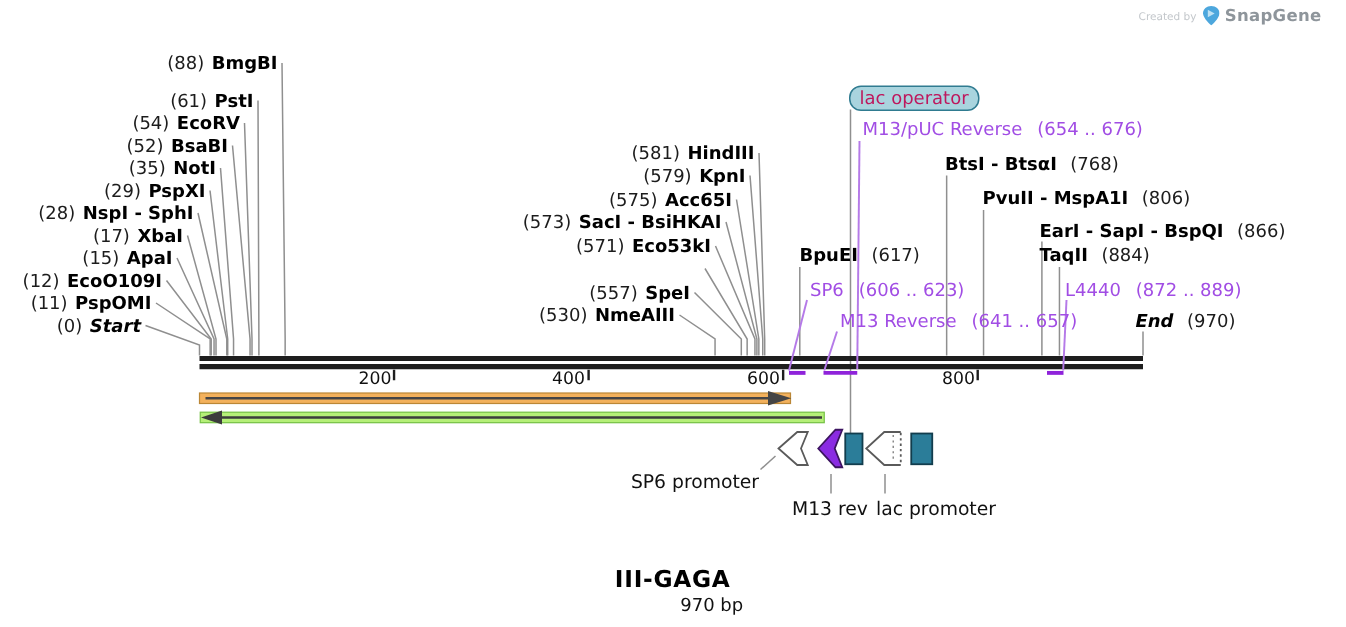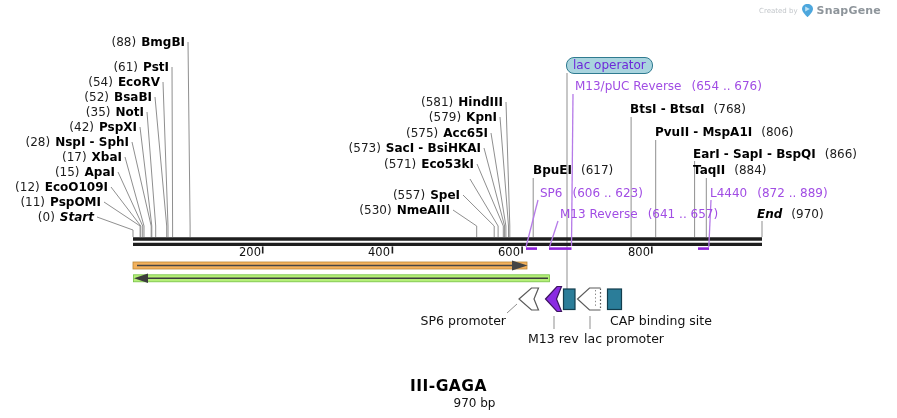--- a/index.html
+++ b/index.html
@@ -9,21 +9,21 @@
   .lbl{position:absolute;font-size:12px;line-height:14px;white-space:nowrap;color:#111;}
   .nm{font-weight:bold;color:#000;}
   .pos{font-weight:normal;color:#1c1c1c;}
   .gapL{margin-left:5px;}
   .gapR{margin-left:9px;}
   .it{font-style:italic;}
   .primer{color:#a14de4;}
   .primer .pnm{font-weight:normal;}
   .primer .prng{margin-left:10px;}
   .badge{position:absolute;background:#a9d4de;border:1px solid #2f7b90;border-radius:8px;
-         padding:0 6px;font-size:12px;line-height:15px;color:#6d28d9;white-space:nowrap;}
+         padding:0 6px;font-size:12px;line-height:15px;color:#be185d;white-space:nowrap;}
   .axis{position:absolute;font-size:11.5px;line-height:13px;color:#111;white-space:nowrap;}
   .feat{position:absolute;font-size:12.5px;line-height:15px;color:#111;white-space:nowrap;}
   .footer-title{position:absolute;left:0;top:377px;width:897px;text-align:center;
                 font-size:15.5px;font-weight:bold;color:#000;letter-spacing:.5px;}
   .footer-len{position:absolute;left:0;top:396px;width:877px;text-align:center;
               font-size:12px;color:#111;padding-left:36px;}
   .wm{position:absolute;top:4px;right:16px;display:flex;align-items:center;gap:4px;}
   .wm-pre{font-size:7px;color:#c3c7cb;}
   .wm-brand{font-size:11px;color:#8e959b;font-weight:600;letter-spacing:.2px;}
 </style>
@@ -139,21 +139,21 @@
       <path d="M3.2 2.5 L7.8 5 L3.2 7.5 Z" fill="#bfe2f4"></path>
     </svg>
     <span class="wm-brand">SnapGene</span>
   </div>
 
   <div class="lbl" style="top:35px;right:712px;"><span class="pos">(88)</span><span class="nm gapL">BmgBI</span></div>
   <div class="lbl" style="top:60px;right:728px;"><span class="pos">(61)</span><span class="nm gapL">PstI</span></div>
   <div class="lbl" style="top:75px;right:737px;"><span class="pos">(54)</span><span class="nm gapL">EcoRV</span></div>
   <div class="lbl" style="top:90px;right:745px;text-align:right;"><span class="pos">(52)</span><span class="nm gapL">BsaBI</span></div>
   <div class="lbl" style="top:105px;right:753px;"><span class="pos">(35)</span><span class="nm gapL">NotI</span></div>
-  <div class="lbl" style="top:120px;right:760px;"><span class="pos">(42)</span><span class="nm gapL">PspXI</span></div>
+  <div class="lbl" style="top:120px;right:760px;"><span class="pos">(29)</span><span class="nm gapL">PspXI</span></div>
   <div class="lbl" style="top:135px;right:768px;"><span class="pos">(28)</span><span class="nm gapL">NspI - SphI</span></div>
   <div class="lbl" style="top:150px;right:775px;"><span class="pos">(17)</span><span class="nm gapL">XbaI</span></div>
   <div class="lbl" style="top:165px;right:782px;"><span class="pos">(15)</span><span class="nm gapL">ApaI</span></div>
   <div class="lbl" style="top:180px;right:789px;"><span class="pos">(12)</span><span class="nm gapL">EcoO109I</span></div>
   <div class="lbl" style="top:195px;right:796px;"><span class="pos">(11)</span><span class="nm gapL">PspOMI</span></div>
   <div class="lbl" style="top:210px;right:803px;"><span class="pos">(0)</span><span class="nm gapL it">Start</span></div>
 
   <div class="lbl" style="top:95px;right:394px;"><span class="pos">(581)</span><span class="nm gapL">HindIII</span></div>
   <div class="lbl" style="top:110px;right:400px;"><span class="pos">(579)</span><span class="nm gapL">KpnI</span></div>
   <div class="lbl" style="top:126px;right:409px;"><span class="pos">(575)</span><span class="nm gapL">Acc65I</span></div>
@@ -179,18 +179,17 @@
   <div class="lbl" style="left:757px;top:207px;"><span class="nm it">End</span><span class="pos gapR">(970)</span></div>
 
   <div class="axis" style="top:246px;right:636px;">200</div>
   <div class="axis" style="top:246px;right:507px;">400</div>
   <div class="axis" style="top:246px;right:377px;">600</div>
   <div class="axis" style="top:246px;right:247px;">800</div>
 
   <div class="feat" style="top:313px;right:391px;">SP6 promoter</div>
   <div class="feat" style="left:528px;top:331px;">M13 rev</div>
   <div class="feat" style="left:584px;top:331px;">lac promoter</div>
-  <div class="feat" style="left:610px;top:313px;">CAP binding site</div>
 
   <div class="footer-title">III-GAGA</div>
   <div class="footer-len">970 bp</div>
 
 </div>
 
 </body></html>

